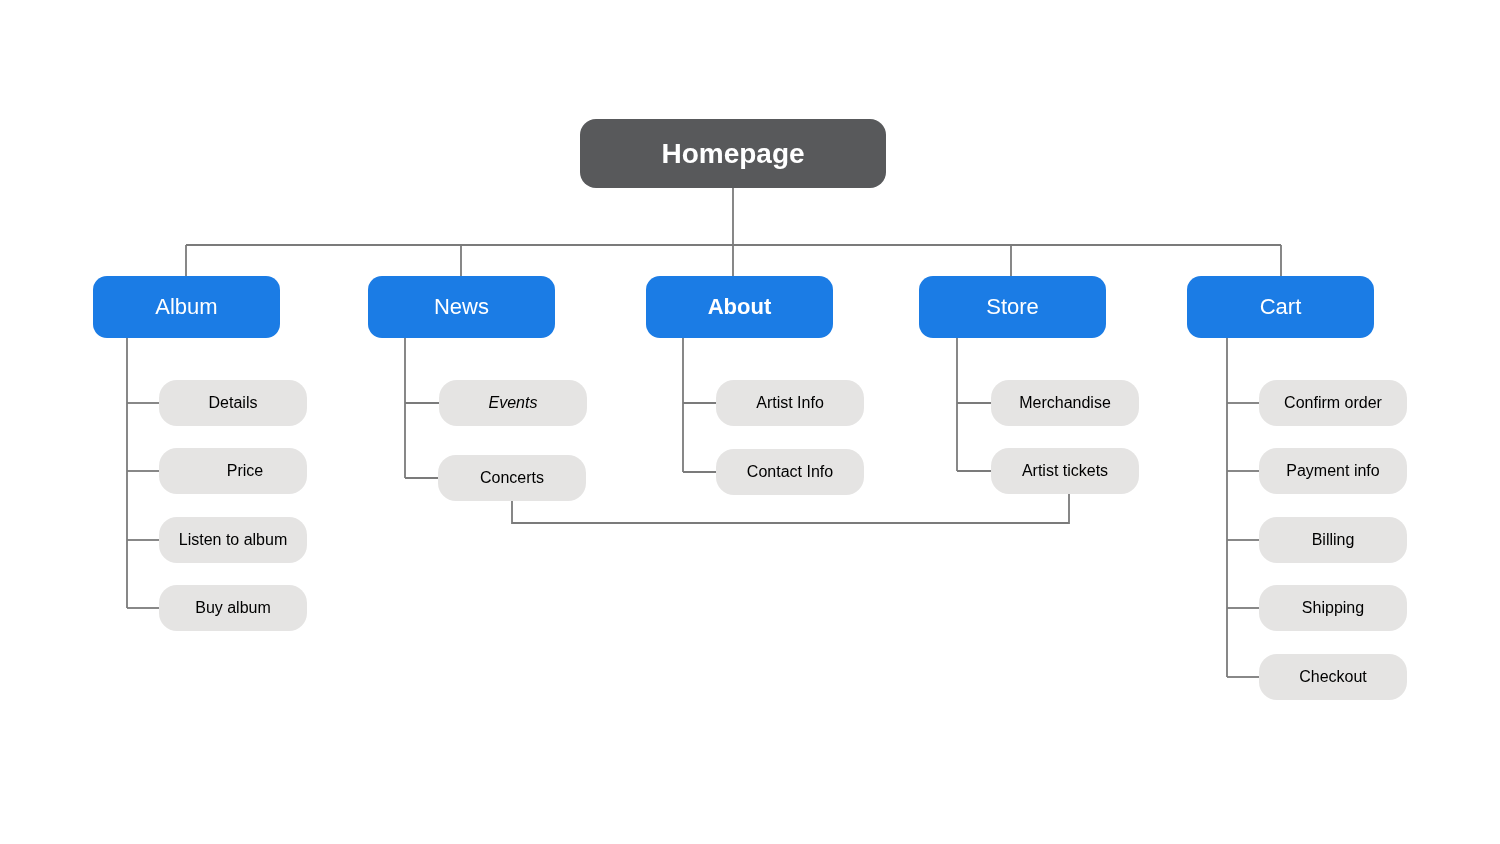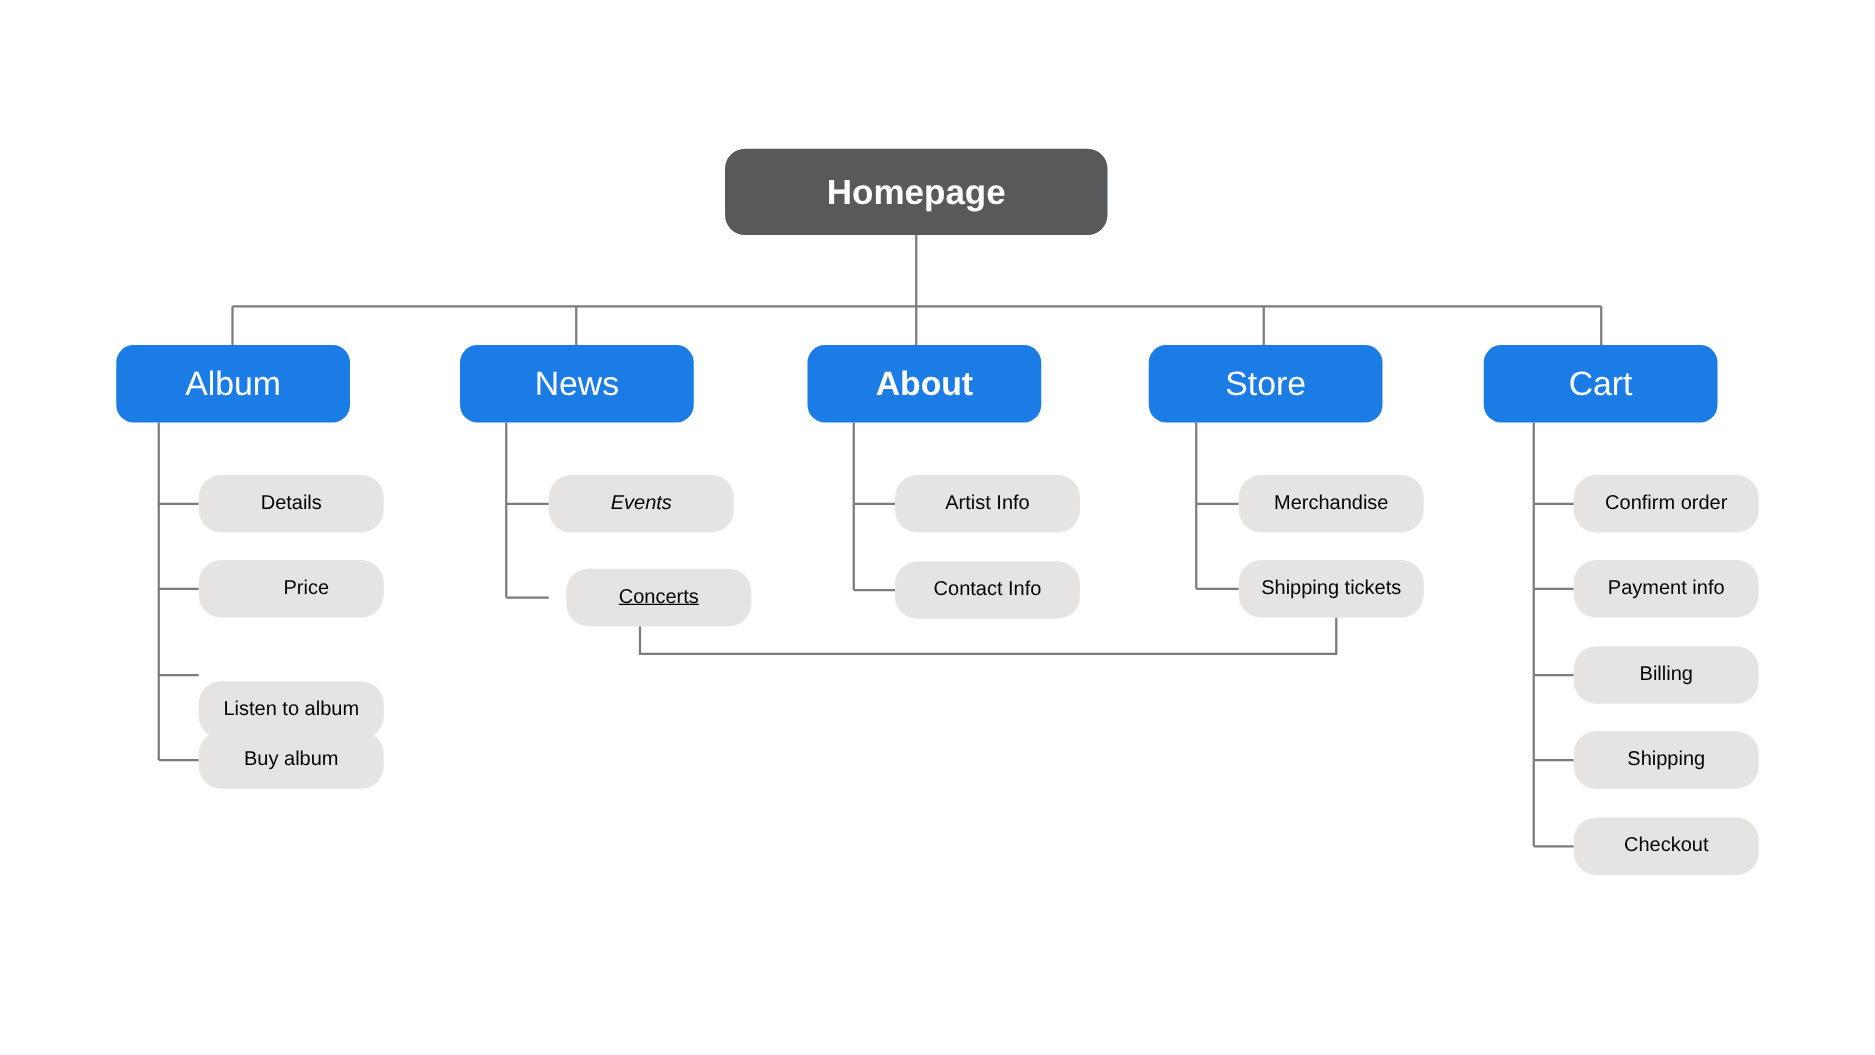--- a/index.html
+++ b/index.html
@@ -40,21 +40,21 @@
     color: var(--root-text, #ffffff);
     font-size: 28px;
     font-weight: 700;
   }
   .node.branch {
     width: 187px;
     height: 62px;
     border-radius: 14px;
     background: var(--branch-bg, #1b7ce5);
     color: var(--branch-text, #ffffff);
-    font-size: 27px;
+    font-size: 22px;
     font-weight: 500;
   }
   .node.child {
     width: 148px;
     height: 46px;
     border-radius: 18px;
     background: var(--child-bg, #e5e4e3);
     color: var(--child-text, #000000);
     font-size: 16px;
     font-weight: 500;
@@ -110,31 +110,31 @@
   <div class="node root" style="left:580px; top:119px;">Homepage</div>
 
   <div class="node branch" style="left:93px; top:276px;">Album</div>
   <div class="node branch" style="left:368px; top:276px;">News</div>
   <div class="node branch" style="left:646px; top:276px;font-weight:bold;">About</div>
   <div class="node branch" style="left:919px; top:276px;">Store</div>
   <div class="node branch" style="left:1187px; top:276px;">Cart</div>
 
   <div class="node child" style="left:159px; top:380px;">Details</div>
   <div class="node child" style="left:159px; top:448px;padding-left:24px;">Price</div>
-  <div class="node child" style="left:159px; top:517px;margin-top:28px;">Listen to album</div>
+  <div class="node child" style="left:159px; top:517px;">Listen to album</div>
   <div class="node child" style="left:159px; top:585px;">Buy album</div>
 
   <div class="node child" style="left:439px; top:380px;font-style:italic;">Events</div>
-  <div class="node child" style="left:453px; top:455px;text-decoration:underline;">Concerts</div>
+  <div class="node child" style="left:438px; top:455px;">Concerts</div>
 
   <div class="node child" style="left:716px; top:380px;">Artist Info</div>
   <div class="node child" style="left:716px; top:449px;">Contact Info</div>
 
   <div class="node child" style="left:991px; top:380px;">Merchandise</div>
-  <div class="node child" style="left:991px; top:448px;">Shipping tickets</div>
+  <div class="node child" style="left:991px; top:448px;">Artist tickets</div>
 
   <div class="node child" style="left:1259px; top:380px;">Confirm order</div>
   <div class="node child" style="left:1259px; top:448px;">Payment info</div>
   <div class="node child" style="left:1259px; top:517px;">Billing</div>
   <div class="node child" style="left:1259px; top:585px;">Shipping</div>
   <div class="node child" style="left:1259px; top:654px;">Checkout</div>
 
 </div>
 
 </body></html>

